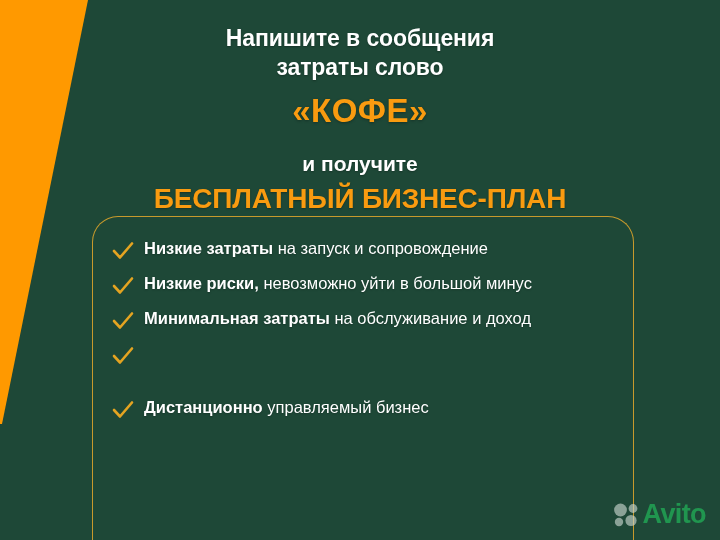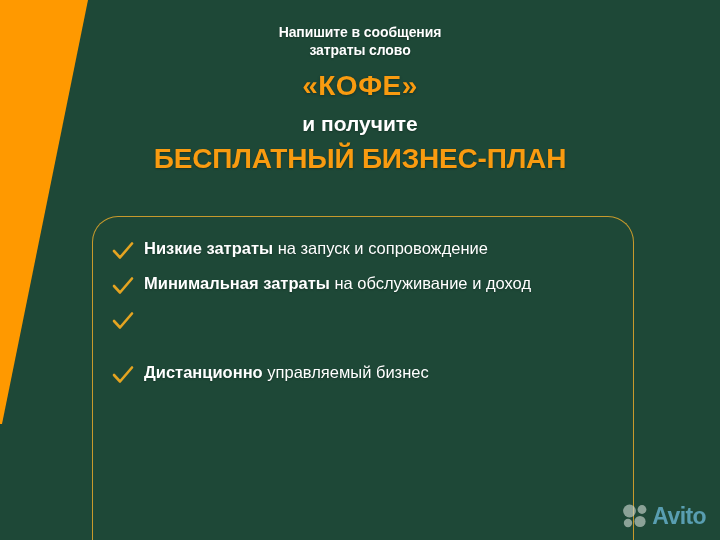--- a/index.html
+++ b/index.html
@@ -28,41 +28,41 @@
   
   .headline {
     position:absolute;
     left:110px; top:24px;
     width:500px;
     text-align:center;
     z-index:5;
   }
   .hl-1 {
     color:#ffffff;
-    font-size:14px;
+    font-size:23px;
     font-weight:bold;
     line-height:1.25;
     letter-spacing:-0.1px;
     text-shadow:0 1px 2px rgba(0,0,0,.28);
   }
   .hl-code {
     color:#f99b10;
-    font-size:28px;
+    font-size:33px;
     font-weight:bold;
     line-height:1.12;
     margin-top:11px;
     letter-spacing:0.5px;
     text-shadow:0 1px 3px rgba(0,0,0,.30);
   }
   .hl-2 {
     color:#ffffff;
     font-size:21px;
     font-weight:bold;
     line-height:1.2;
-    margin-top:10px;
+    margin-top:22px;
     text-shadow:0 1px 2px rgba(0,0,0,.28);
   }
   .hl-3 {
     color:#f99b10;
     font-size:28px;
     font-weight:bold;
     line-height:1.2;
     margin-top:5px;
     letter-spacing:-0.2px;
     text-shadow:0 1px 2px rgba(0,0,0,.30);
@@ -111,22 +111,22 @@
     position:absolute;
     right:14px; bottom:12px;
     display:flex;
     align-items:center;
     opacity:.62;
     z-index:8;
   }
   .avito-dots { width:26px; height:24px; margin-right:4px; }
   .avito-dots svg { display:block; }
   .avito-word {
-    color:#7dd3fc;
-    font-size:23px;
+    color:#22c55e;
+    font-size:27px;
     font-weight:bold;
     letter-spacing:-0.6px;
     line-height:1;
   }
 </style>
 </head>
 <body>
 
 <div class="canvas">
 
@@ -151,20 +151,28 @@
     <div class="item">
       <span class="check">
         <svg width="22" height="22" viewBox="0 0 22 22" xmlns="http://www.w3.org/2000/svg">
           <polyline points="2,11 8,17.5 20,3.5" fill="none" stroke="#e4a421" stroke-width="2.6" stroke-linecap="round" stroke-linejoin="round"></polyline>
         </svg>
       </span>
       <span class="item-text"><b>Низкие затраты</b><span> на запуск и сопровождение</span></span>
     </div>
 
 
+    <div class="item">
+      <span class="check">
+        <svg width="22" height="22" viewBox="0 0 22 22" xmlns="http://www.w3.org/2000/svg">
+          <polyline points="2,11 8,17.5 20,3.5" fill="none" stroke="#e4a421" stroke-width="2.6" stroke-linecap="round" stroke-linejoin="round"></polyline>
+        </svg>
+      </span>
+      <span class="item-text"><b>Низкие риски,</b><span> невозможно уйти в большой минус</span></span>
+    </div>
 
     <div class="item">
       <span class="check">
         <svg width="22" height="22" viewBox="0 0 22 22" xmlns="http://www.w3.org/2000/svg">
           <polyline points="2,11 8,17.5 20,3.5" fill="none" stroke="#e4a421" stroke-width="2.6" stroke-linecap="round" stroke-linejoin="round"></polyline>
         </svg>
       </span>
       <span class="item-text"><b>Минимальная затраты</b><span> на обслуживание и доход</span></span>
     </div>
 

